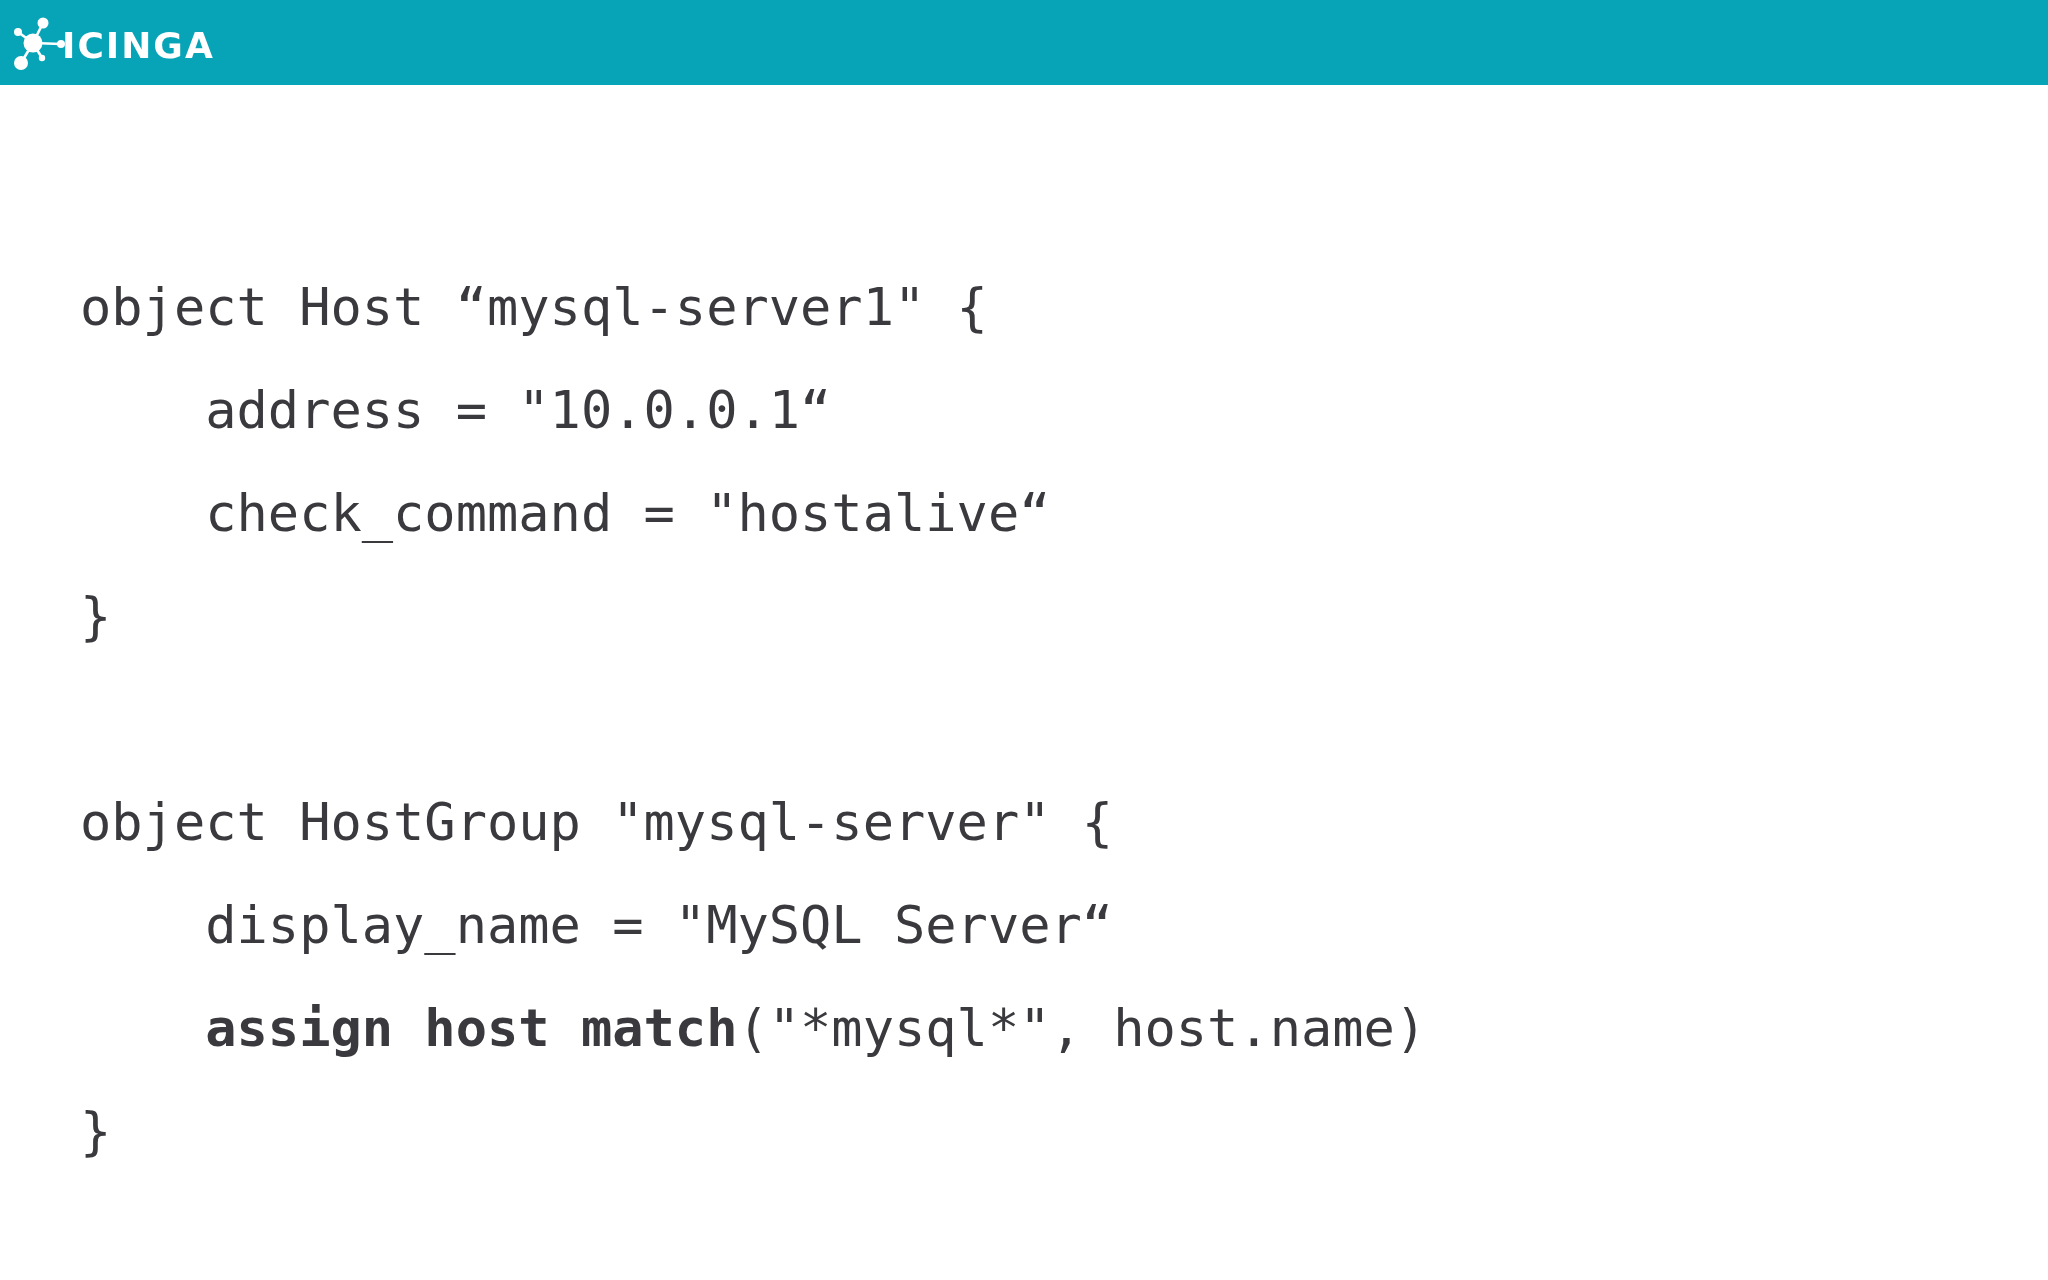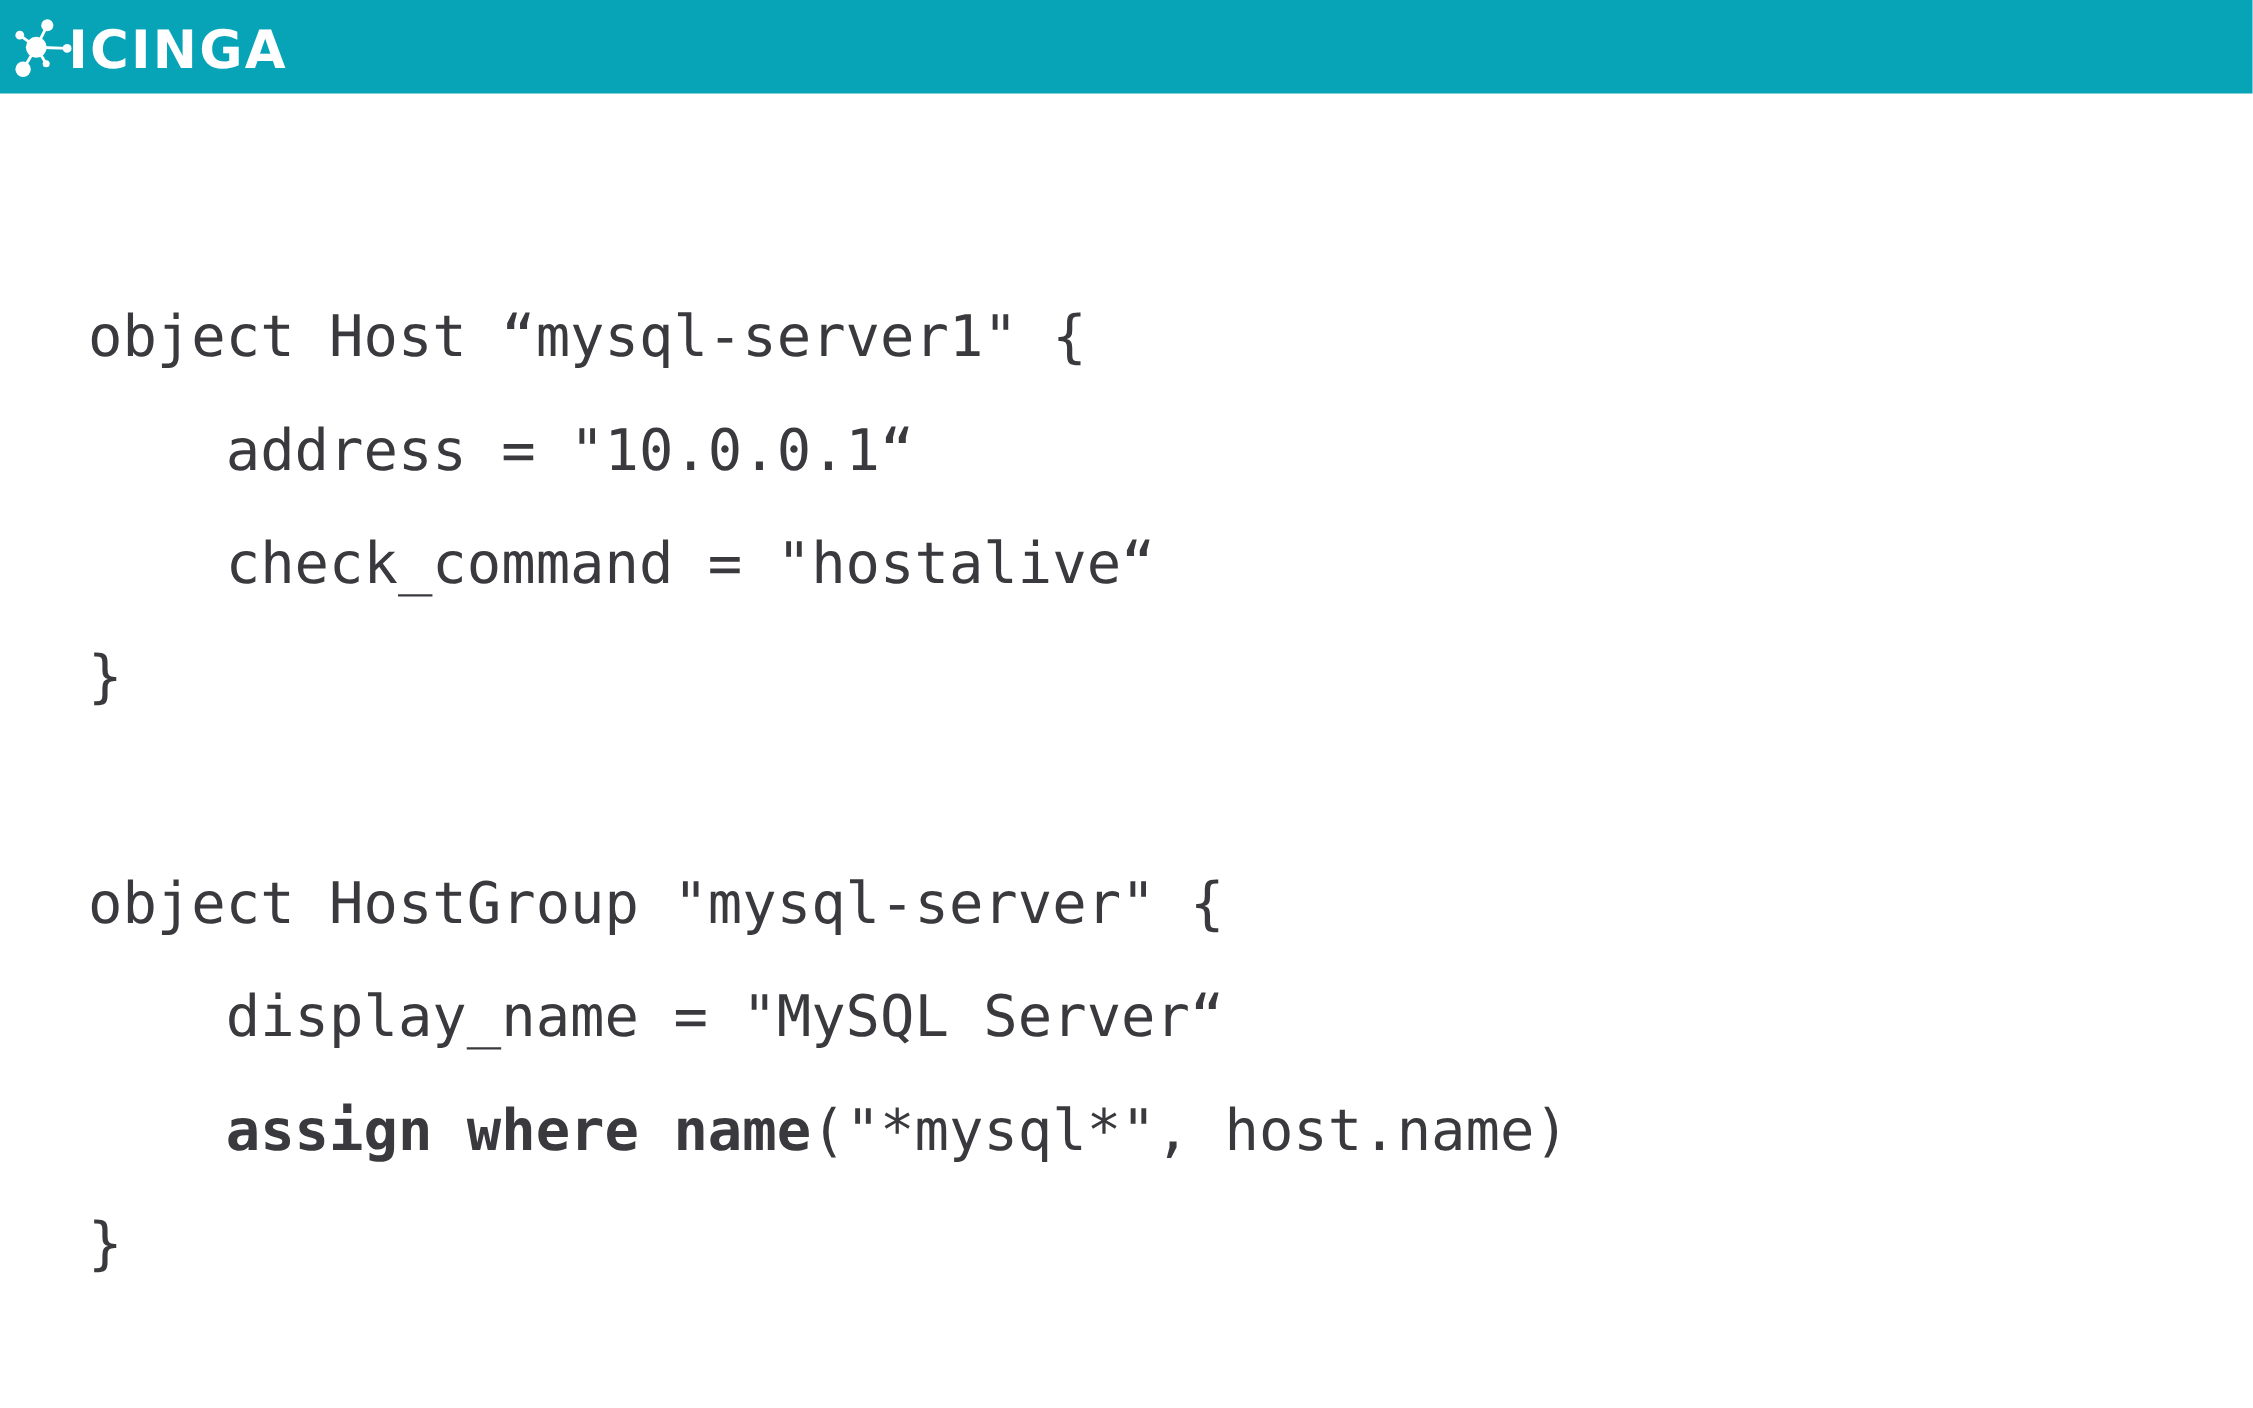--- a/index.html
+++ b/index.html
@@ -32,21 +32,21 @@
   }
   .logo-icon {
     width: 62px;
     height: 66px;
     display: block;
   }
   .brand-text {
     color: #ffffff;
     font-family: "DejaVu Sans", sans-serif;
     font-weight: bold;
-    font-size: 48px;
+    font-size: 36px;
     letter-spacing: 2px;
     line-height: 1;
     margin-left: -6px;
     margin-top: 6px;
   }
   .code-area {
     position: absolute;
     top: 256px;
     left: 80px;
     right: 40px;
@@ -99,19 +99,19 @@
     <div class="code-block">
       <div class="code-line">object Host “mysql-server1" {</div>
       <div class="code-line">    address = "10.0.0.1“</div>
       <div class="code-line">    check_command = "hostalive“</div>
       <div class="code-line">}</div>
     </div>
 
     <div class="code-block">
       <div class="code-line">object HostGroup "mysql-server" {</div>
       <div class="code-line">    display_name = "MySQL Server“</div>
-      <div class="code-line"><span class="bold">    assign where name</span><span>("*mysql*", host.name)</span></div>
+      <div class="code-line"><span class="bold">    assign host match</span><span>("*mysql*", host.name)</span></div>
       <div class="code-line">}</div>
     </div>
 
   </div>
 
 </div>
 
 </body></html>

